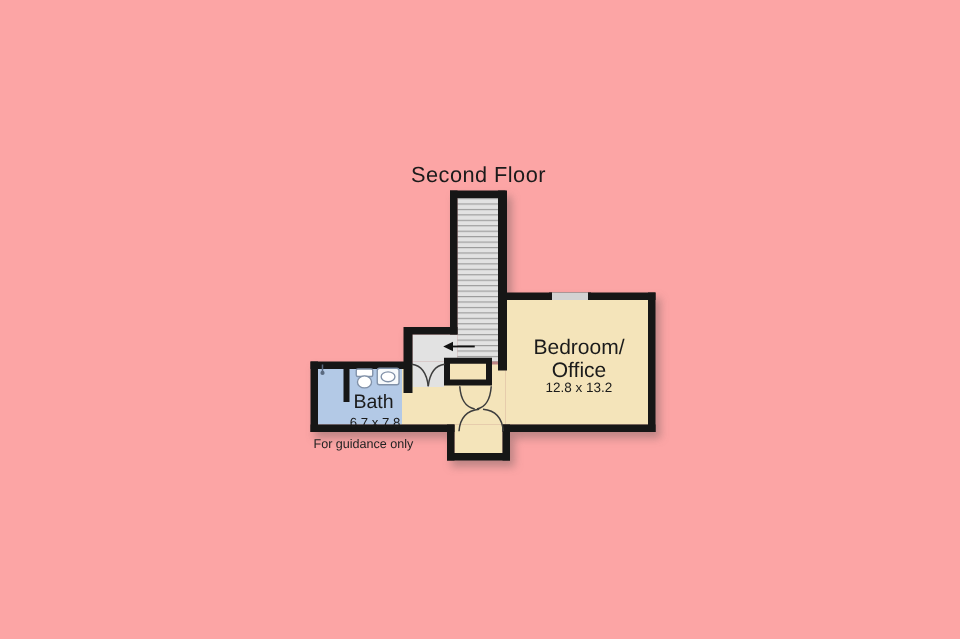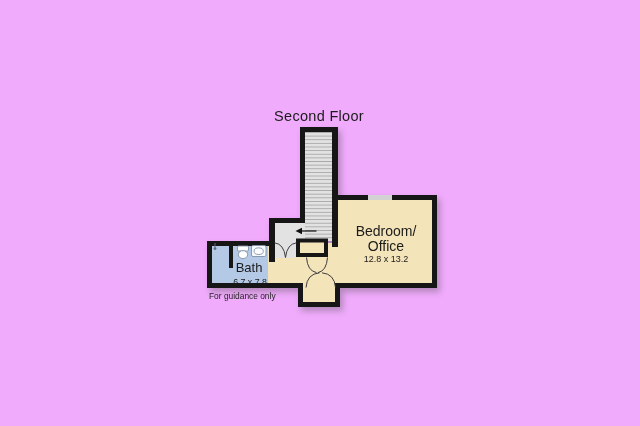--- a/index.html
+++ b/index.html
@@ -2,21 +2,21 @@
 <html><head>
 <meta charset="utf-8">
 <style>
   html,body{margin:0;padding:0;}
   body{
     width:640px;height:426px;
     background:#ffffff;
     font-family:"Liberation Sans", sans-serif;
     overflow:hidden;
   }
-  .stage{position:relative;width:640px;height:426px;background:#f0abfc;}
+  .stage{position:relative;width:640px;height:426px;background:#fca5a5;}
   svg{display:block;}
   .wall{fill:#161616;}
   .plan-shadow{filter:drop-shadow(3px 4px 3px rgba(70,70,70,0.35));}
   .door{fill:none;stroke:#3d3d3d;stroke-width:1;}
   .fixture{fill:#ffffff;stroke:#8191a8;stroke-width:0.9;}
   .fixture-basin{fill:#f7fafc;stroke:#8191a8;stroke-width:0.9;}
   .step-arrow{stroke:#111111;stroke-width:1.2;}
   .win-tick{fill:#161616;}
   .label{fill:#1b1b1b;}
   .t-title{font-size:14.5px;letter-spacing:0.3px;}

